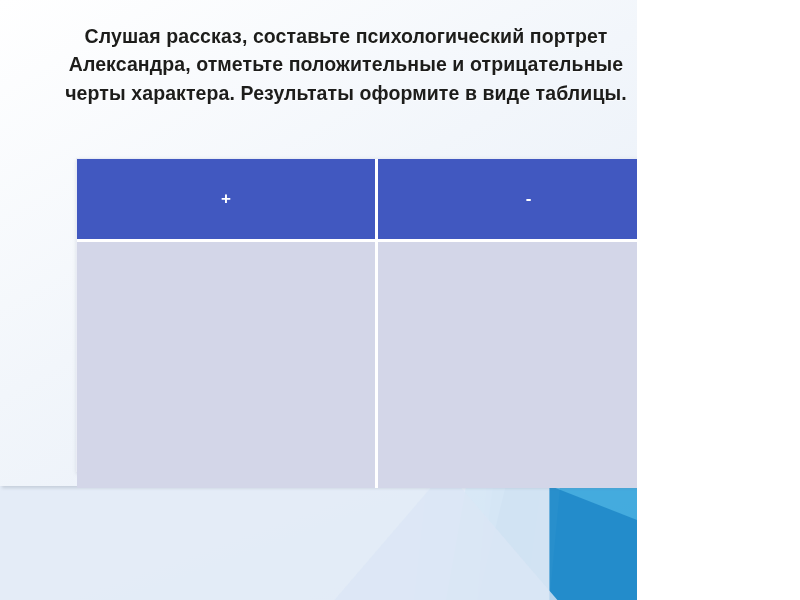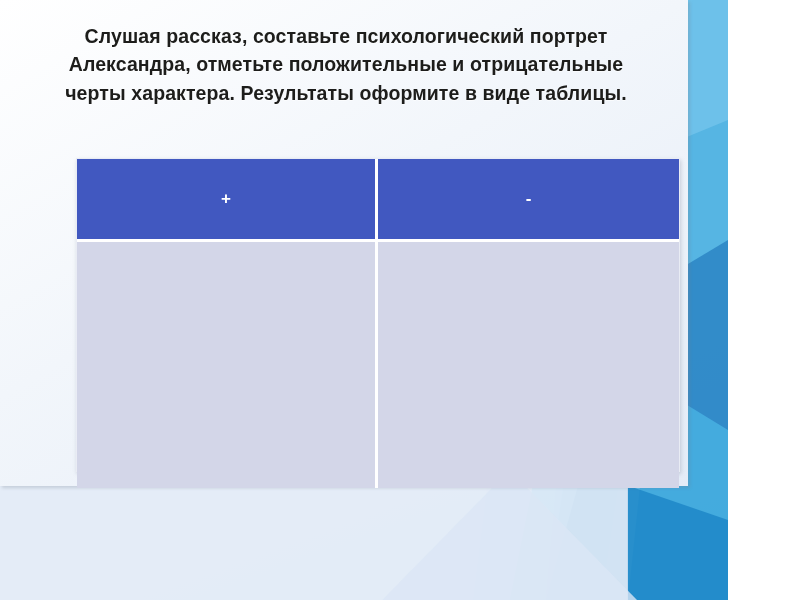--- a/index.html
+++ b/index.html
@@ -6,21 +6,21 @@
     margin: 0;
     padding: 0;
     width: 800px;
     height: 600px;
     overflow: hidden;
     font-family: "Liberation Sans", sans-serif;
   }
 
   #slide {
     position: relative;
-    width: 728px;
+    width: 637px;
     height: 600px;
     background: linear-gradient(160deg, #f4f7fb 0%, #e8eef7 35%, #dfe8f5 60%, #cfe0f2 100%);
     overflow: hidden;
   }
 
   
   .deco {
     position: absolute;
     top: 0;
     right: 0;

